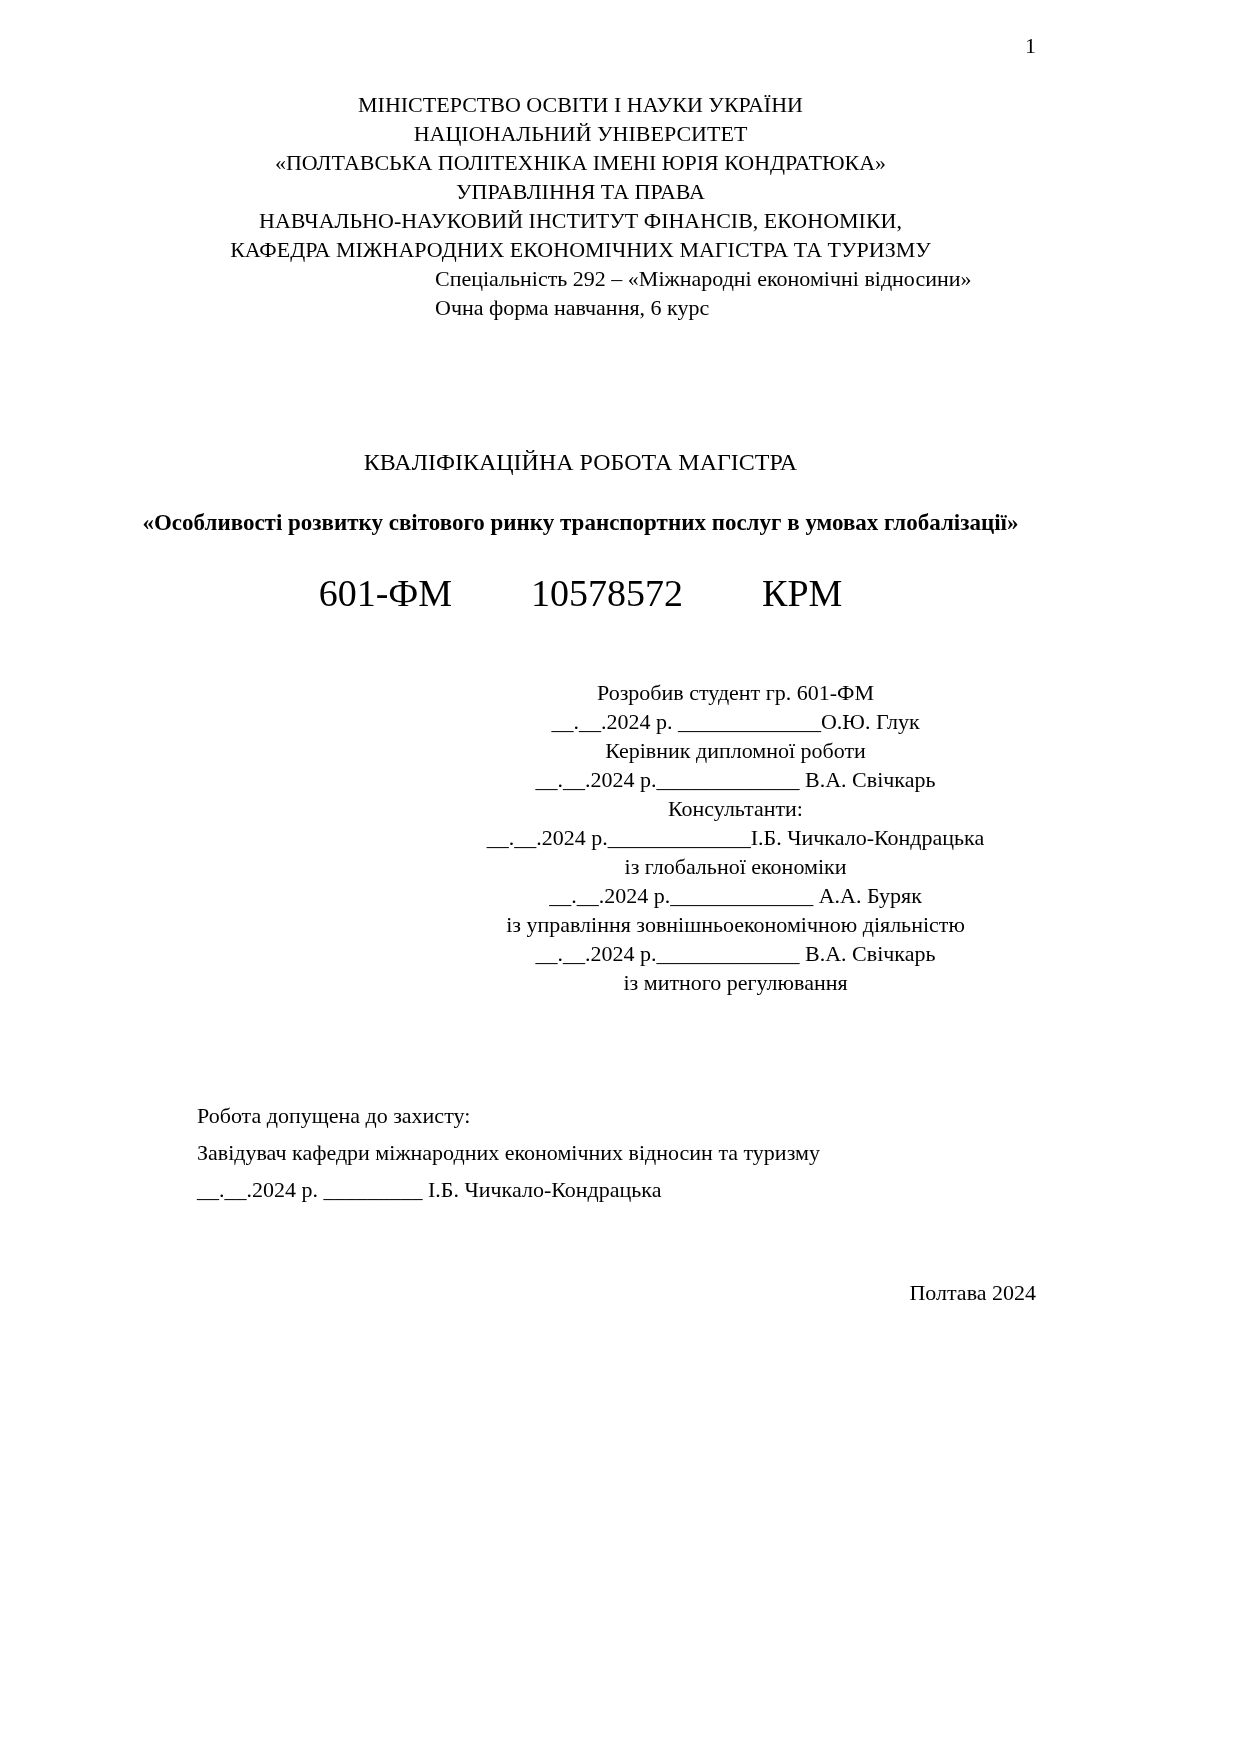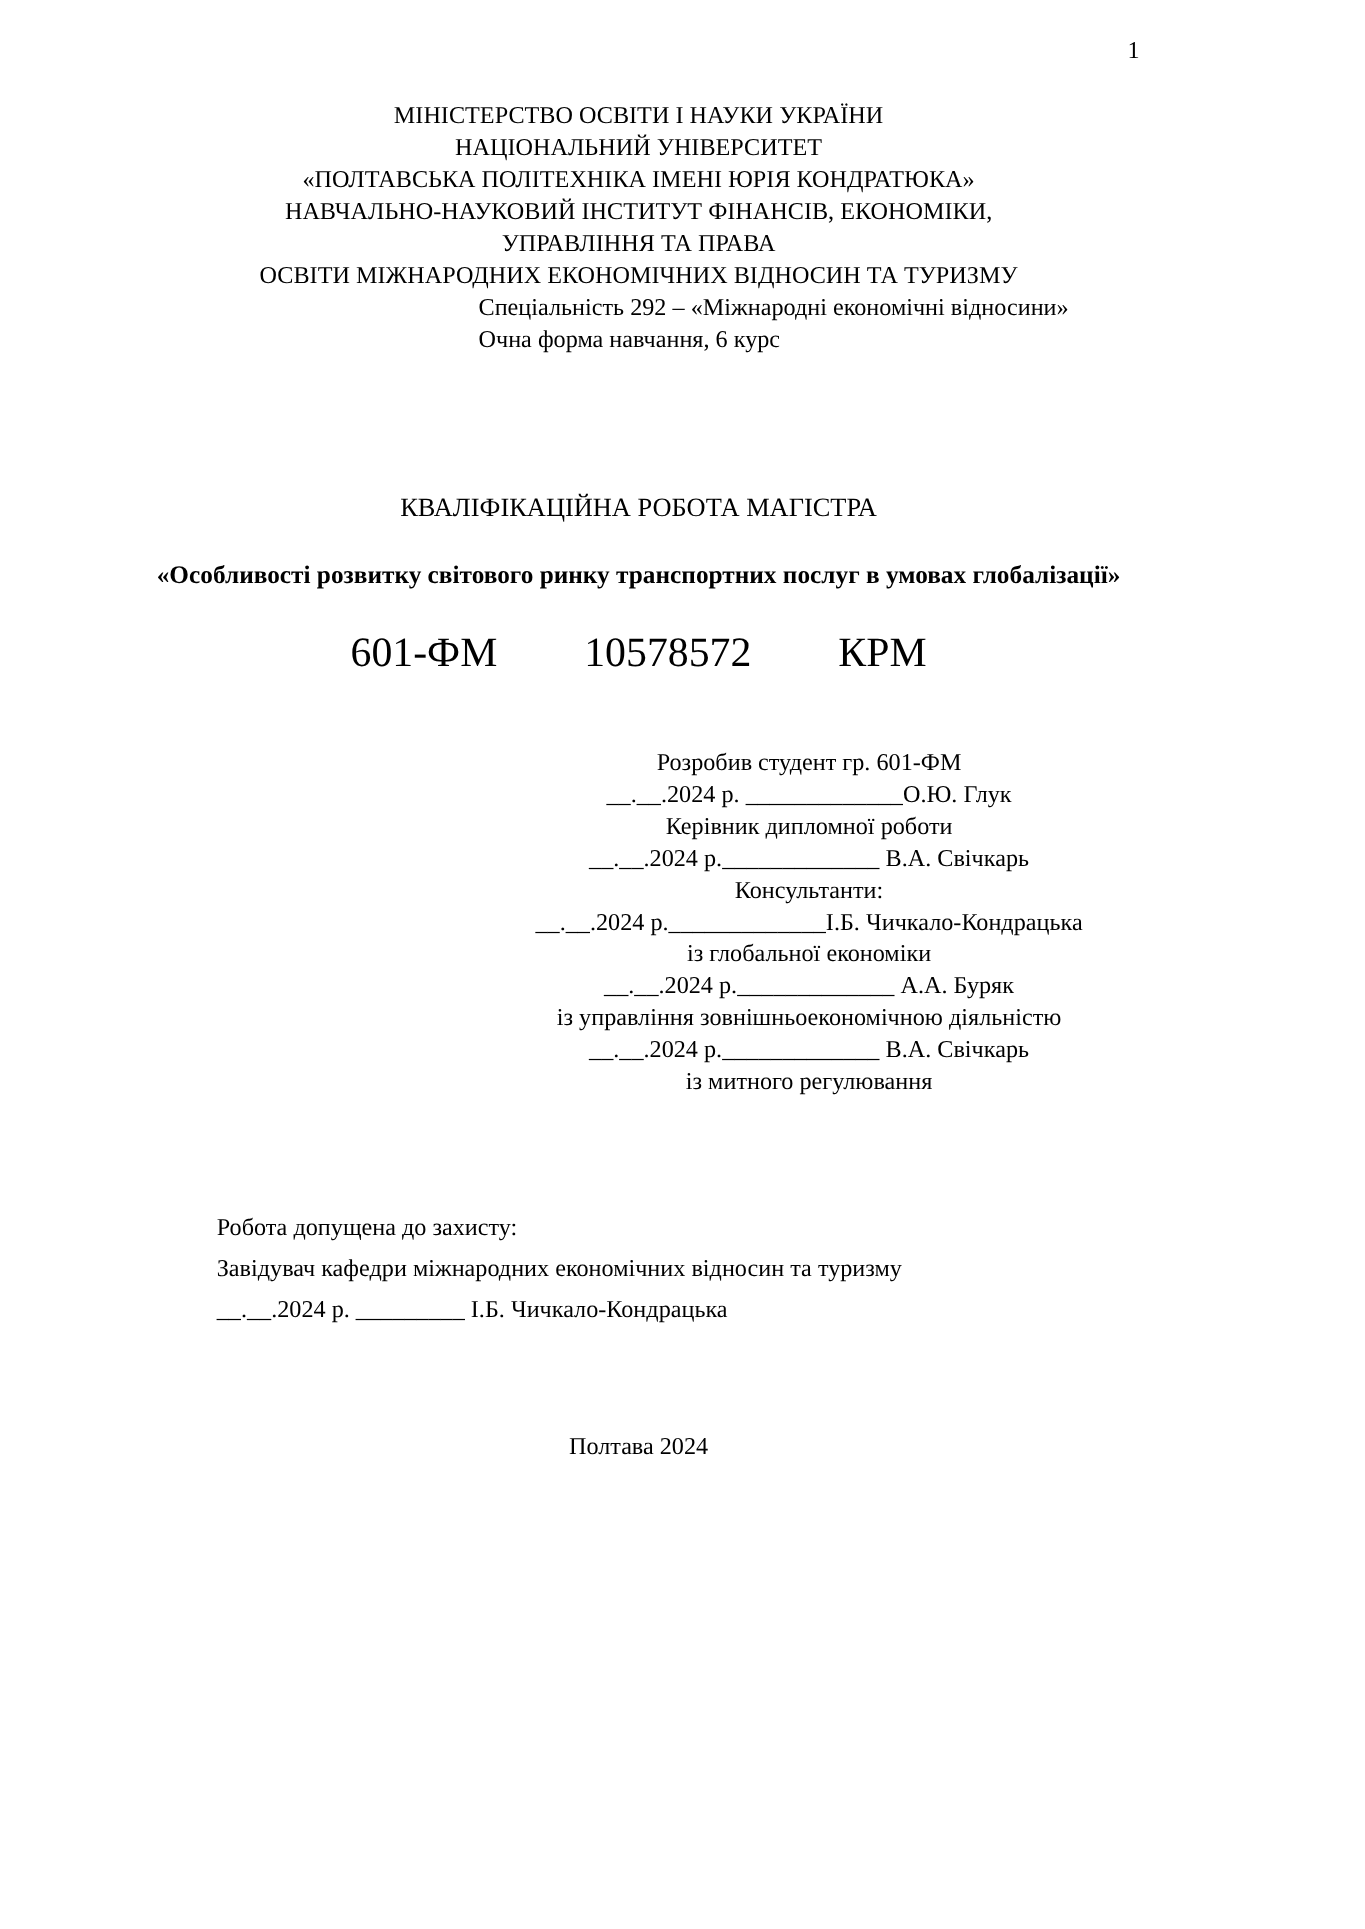--- a/index.html
+++ b/index.html
@@ -58,39 +58,39 @@
     line-height: 29px;
   }
   .sig-line { white-space: nowrap; text-align: center; }
   .admission {
     margin-top: 100px;
     padding-left: 72px;
     line-height: 37px;
   }
   .adm-line { white-space: nowrap; }
   .footer {
-    margin-top: 92px;
-    text-align: center;
+    margin-top: 70px;
+    text-align: right;
     line-height: 29px;
   }
 </style>
 </head>
 <body>
 
 <div class="page">
 
   <div class="page-number">1</div>
 
   <div class="header">
     <div class="hline">МІНІСТЕРСТВО ОСВІТИ І НАУКИ УКРАЇНИ</div>
     <div class="hline">НАЦІОНАЛЬНИЙ УНІВЕРСИТЕТ</div>
     <div class="hline">«ПОЛТАВСЬКА ПОЛІТЕХНІКА ІМЕНІ ЮРІЯ КОНДРАТЮКА»</div>
+    <div class="hline">УПРАВЛІННЯ ТА ПРАВА</div>
     <div class="hline">НАВЧАЛЬНО-НАУКОВИЙ ІНСТИТУТ ФІНАНСІВ, ЕКОНОМІКИ,</div>
-    <div class="hline">УПРАВЛІННЯ ТА ПРАВА</div>
-    <div class="hline">ОСВІТИ МІЖНАРОДНИХ ЕКОНОМІЧНИХ ВІДНОСИН ТА ТУРИЗМУ</div>
+    <div class="hline">КАФЕДРА МІЖНАРОДНИХ ЕКОНОМІЧНИХ МАГІСТРА ТА ТУРИЗМУ</div>
     <div class="indented">Спеціальність 292 – «Міжнародні економічні відносини»</div>
     <div class="indented">Очна форма навчання, 6 курс</div>
   </div>
 
   <div class="work-type">КВАЛІФІКАЦІЙНА РОБОТА МАГІСТРА</div>
 
   <div class="topic">«Особливості розвитку світового ринку транспортних послуг в умовах глобалізації»</div>
 
   <div class="code-line">
     <span>601-ФМ</span>

